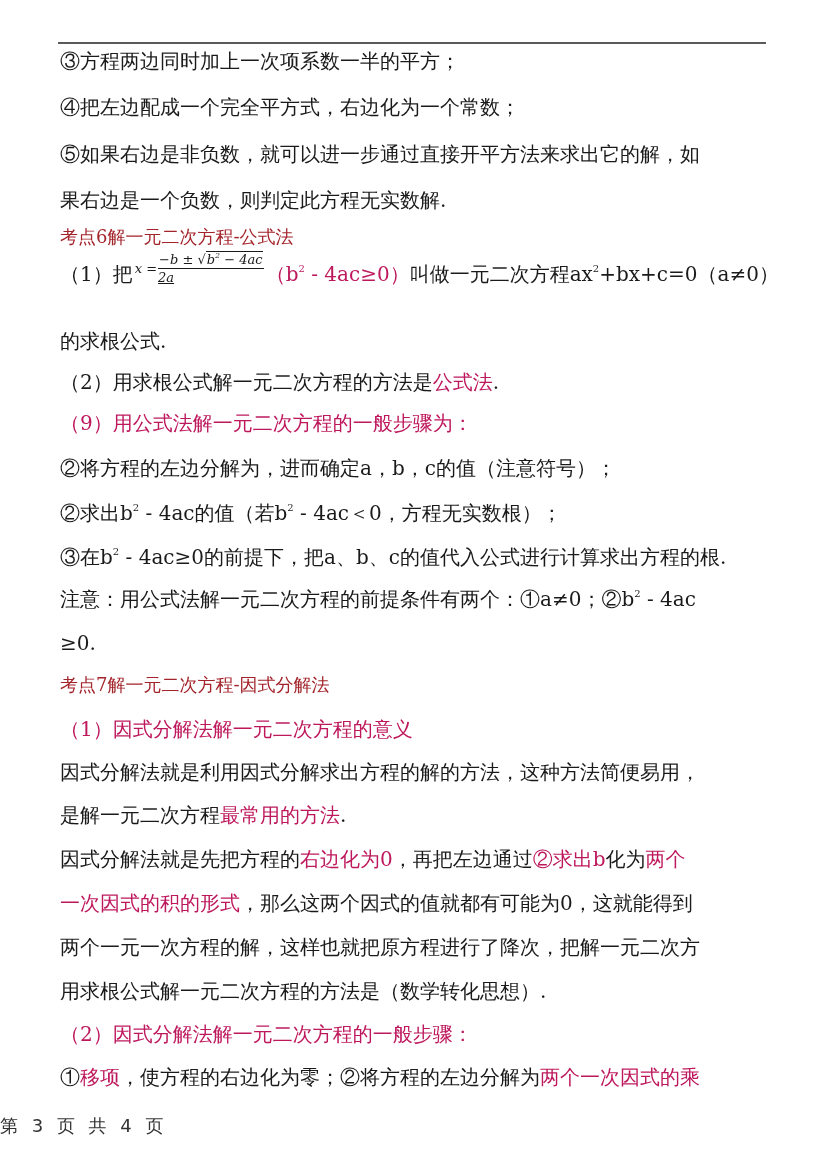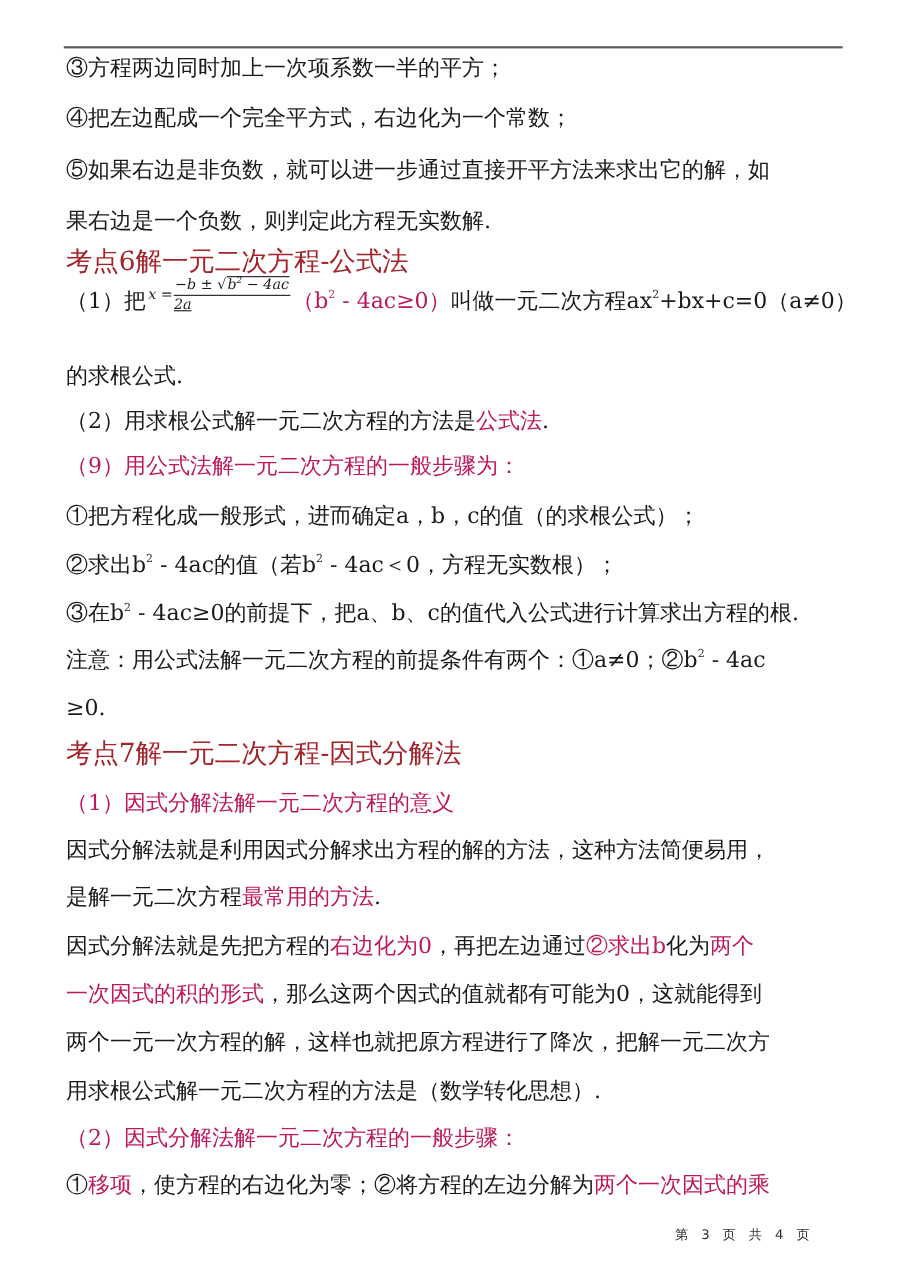--- a/index.html
+++ b/index.html
@@ -32,21 +32,21 @@
     .line {
       font-size: 20px;
       line-height: 22px;
       height: 22px;
       white-space: nowrap;
       position: absolute;
       left: 0;
     }
     .blue { color: #be185d; }
     .red { color: #a3242b; }
-    .heading { font-size: 24px; }
+    .heading { font-size: 18px; }
     .sup {
       font-size: 10px;
       vertical-align: 9px;
       line-height: 0;
     }
     .formula {
       display: inline-block;
       vertical-align: middle;
       position: relative;
       font-family: "DejaVu Serif", "Liberation Serif", serif;
@@ -84,23 +84,23 @@
     .formula .fsup {
       font-size: 8px;
       vertical-align: 6px;
       line-height: 0;
     }
     .footer {
       position: absolute;
       top: 1114px;
       left: 0;
       width: 740px;
-      text-align: right;
+      text-align: left;
       font-family: "DejaVu Sans", "Liberation Sans", sans-serif;
-      font-size: 12px;
+      font-size: 18px;
       letter-spacing: 4px;
       color: #333;
     }
   </style>
 </head>
 <body>
 
 <div class="top-rule"></div>
 
 <div class="page">
@@ -116,21 +116,21 @@
     <span>（1）把</span><span class="formula"><span class="lhs">x =</span><span class="frac"><span class="num"><span>−b ± </span><span style="font-style:normal">√</span><span class="rad"><span>b</span><span class="fsup">2</span><span> − 4ac</span></span></span><span class="den">2a</span></span></span><span class="blue"><span>（b</span><span class="sup">2</span><span> - 4ac≥0）</span></span><span>叫做一元二次方程ax</span><span class="sup">2</span><span>+bx+c=0（a≠0）</span>
   </div>
   <div class="line" style="top:284px">的求根公式.</div>
 
   <div class="line" style="top:325px">
     <span>（2）用求根公式解一元二次方程的方法是</span><span class="blue">公式法</span><span>.</span>
   </div>
 
   <div class="line blue" style="top:366px">（9）用公式法解一元二次方程的一般步骤为：</div>
 
-  <div class="line" style="top:411px">①把方程化成一般形式，进而确定a，b，c的值（的求根公式）；</div>
+  <div class="line" style="top:411px">②将方程的左边分解为，进而确定a，b，c的值（注意符号）；</div>
 
   <div class="line" style="top:456px">
     <span>②求出b</span><span class="sup">2</span><span> - 4ac的值（若b</span><span class="sup">2</span><span> - 4ac＜0，方程无实数根）；</span>
   </div>
 
   <div class="line" style="top:500px">
     <span>③在b</span><span class="sup">2</span><span> - 4ac≥0的前提下，把a、b、c的值代入公式进行计算求出方程的根.</span>
   </div>
 
   <div class="line" style="top:542px">

